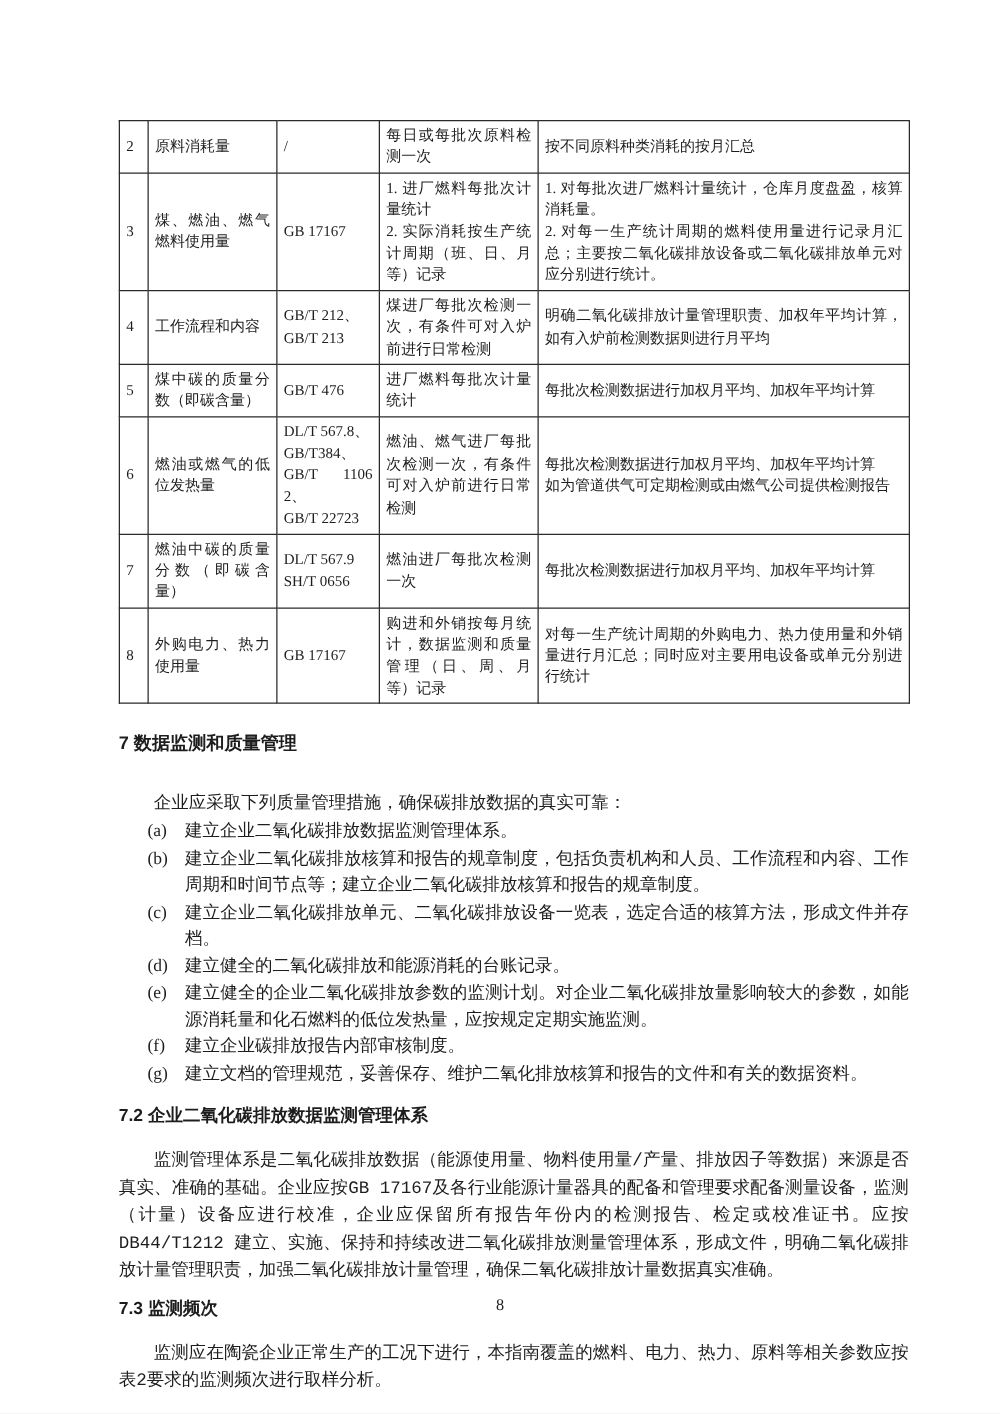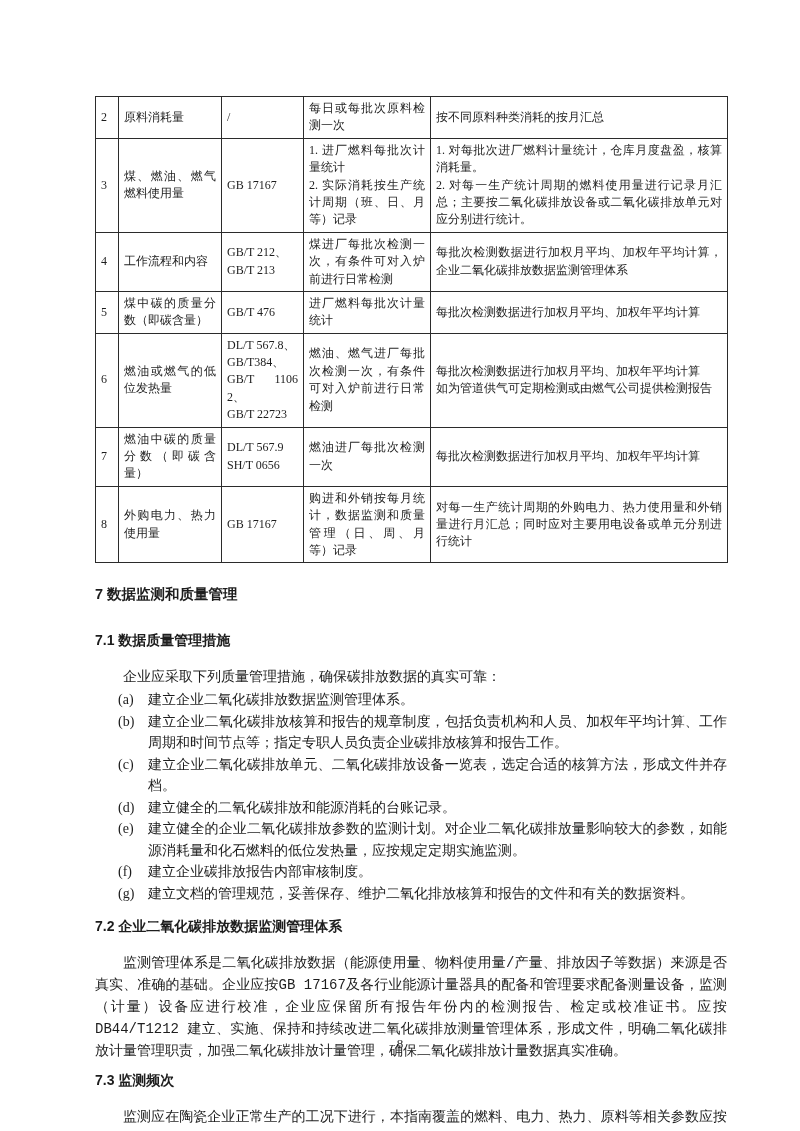--- a/index.html
+++ b/index.html
@@ -118,21 +118,21 @@
 2. 实际消耗按生产统计周期（班、日、月等）记录</td>
           <td>1. 对每批次进厂燃料计量统计，仓库月度盘盈，核算消耗量。
 2. 对每一生产统计周期的燃料使用量进行记录月汇总；主要按二氧化碳排放设备或二氧化碳排放单元对应分别进行统计。</td>
         </tr>
         <tr>
           <td class="c-no">4</td>
           <td class="c-std">工作流程和内容</td>
           <td class="c-std">GB/T 212、
 GB/T 213</td>
           <td>煤进厂每批次检测一次，有条件可对入炉前进行日常检测</td>
-          <td>每批次检测数据进行加权月平均、加权年平均计算，企业二氧化碳排放数据监测管理体系</td>
+          <td>明确二氧化碳排放计量管理职责、加权年平均计算，如有入炉前检测数据则进行月平均</td>
         </tr>
         <tr>
           <td class="c-no">5</td>
           <td class="c-std">煤中碳的质量分数（即碳含量）</td>
           <td class="c-std">GB/T 476</td>
           <td>进厂燃料每批次计量统计</td>
           <td>每批次检测数据进行加权月平均、加权年平均计算</td>
         </tr>
         <tr>
           <td class="c-no">6</td>
@@ -158,30 +158,29 @@
           <td class="c-std">外购电力、热力使用量</td>
           <td class="c-std">GB 17167</td>
           <td>购进和外销按每月统计，数据监测和质量管理（日、周、月等）记录</td>
           <td>对每一生产统计周期的外购电力、热力使用量和外销量进行月汇总；同时应对主要用电设备或单元分别进行统计</td>
         </tr>
       </tbody>
     </table>
 
     <div class="h1 sec">7 数据监测和质量管理</div>
 
-    <div class="h2">7.1 数据质量管理措施</div>
     <p class="intro">企业应采取下列质量管理措施，确保碳排放数据的真实可靠：</p>
     <div class="qlist">
       <div class="qitem">
         <span class="qlabel">(a)</span>
         <span>建立企业二氧化碳排放数据监测管理体系。</span>
       </div>
       <div class="qitem">
         <span class="qlabel">(b)</span>
-        <span>建立企业二氧化碳排放核算和报告的规章制度，包括负责机构和人员、加权年平均计算、工作周期和时间节点等；指定专职人员负责企业碳排放核算和报告工作。</span>
+        <span>建立企业二氧化碳排放核算和报告的规章制度，包括负责机构和人员、工作流程和内容、工作周期和时间节点等；建立企业二氧化碳排放核算和报告的规章制度。</span>
       </div>
       <div class="qitem">
         <span class="qlabel">(c)</span>
         <span>建立企业二氧化碳排放单元、二氧化碳排放设备一览表，选定合适的核算方法，形成文件并存档。</span>
       </div>
       <div class="qitem">
         <span class="qlabel">(d)</span>
         <span>建立健全的二氧化碳排放和能源消耗的台账记录。</span>
       </div>
       <div class="qitem">

